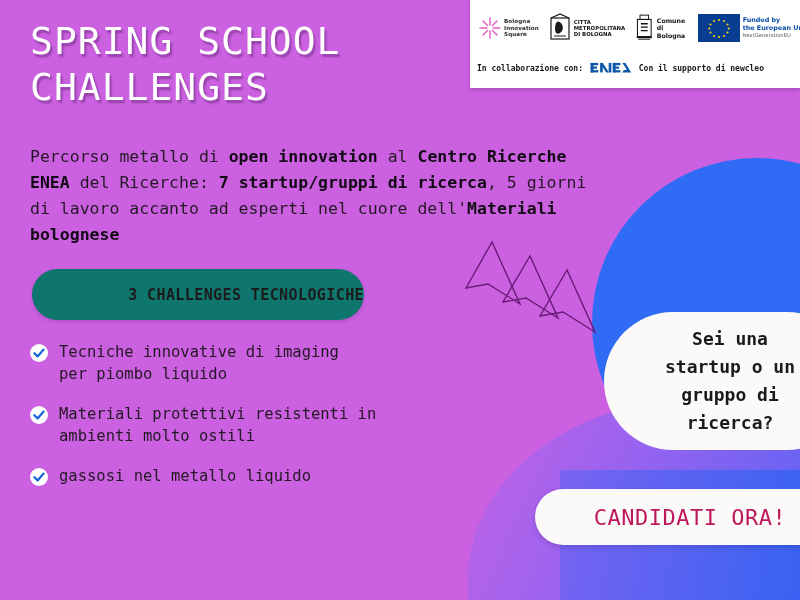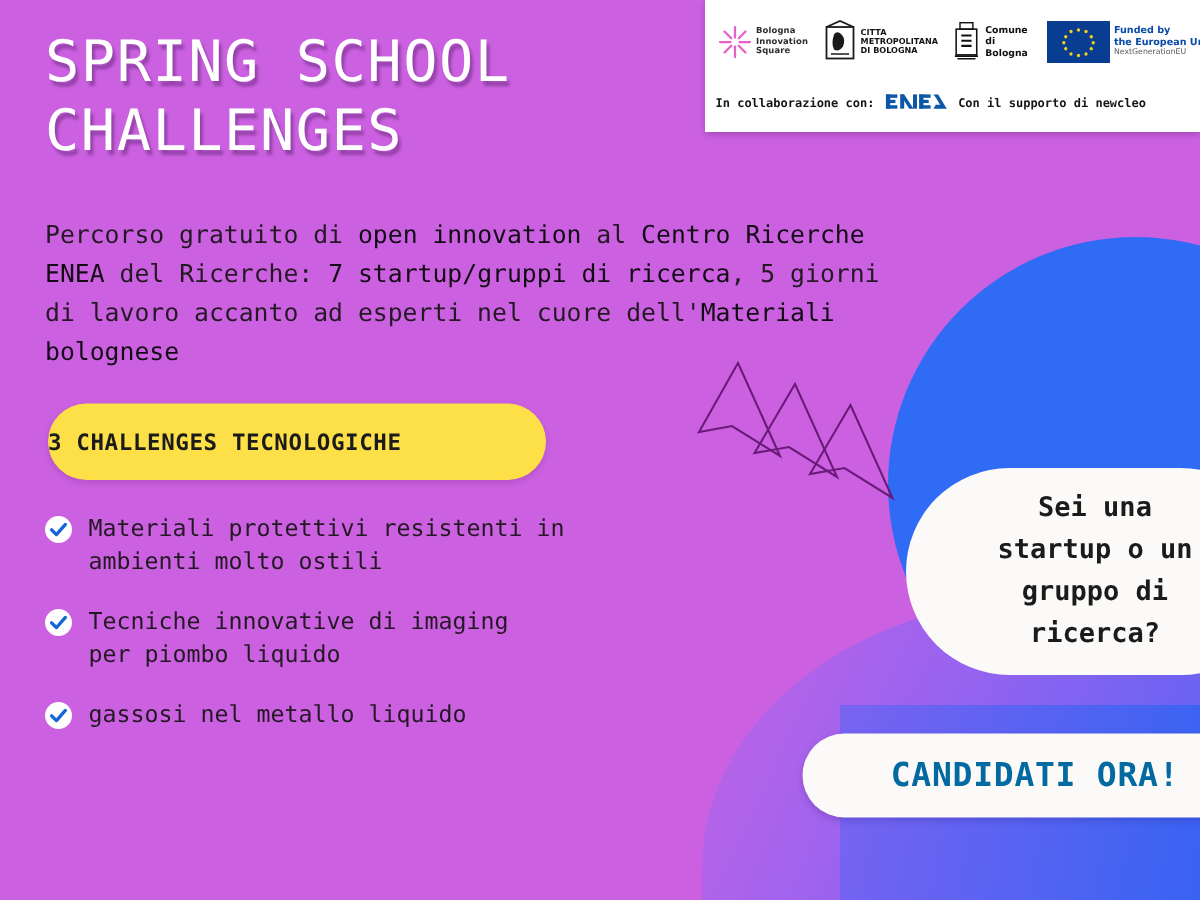--- a/index.html
+++ b/index.html
@@ -159,34 +159,34 @@
   }
   .lede {
     position: absolute;
     left: 30px;
     top: 127px;
     width: 565px;
     font-size: 16.5px;
     line-height: 26px;
     color: #241824;
   }
-  .lede b { font-weight: normal; color: #120a14; }
+  .lede b { font-weight: bold; color: #120a14; }
 
   
   .pill {
     position: absolute;
     left: 32px;
     top: 269px;
     width: 332px;
     height: 51px;
     border-radius: 26px;
-    background: #fde047;
+    background: #0f766e;
     display: flex;
     align-items: center;
-    justify-content: flex-start;
+    justify-content: flex-end;
     box-shadow: 0 2px 4px rgba(80, 20, 100, 0.20);
   }
   .pill-label {
     font-size: 15px;
     font-weight: bold;
     color: #1b1b1b;
     letter-spacing: 0.4px;
   }
 
   
@@ -243,22 +243,22 @@
     height: 56px;
     border-radius: 28px;
     background: #fbfaf9;
     display: flex;
     align-items: center;
     justify-content: center;
     box-shadow: 0 2px 5px rgba(40, 20, 110, 0.22);
   }
   .cta-label {
     font-size: 22px;
-    font-weight: bold;
-    color: #0369a1;
+    font-weight: normal;
+    color: #be185d;
     letter-spacing: 0.5px;
     text-align: center;
   }
 </style>
 </head>
 <body>
 
 <div id="poster">
 
   <div class="blob-blue-circle"></div>
@@ -374,56 +374,56 @@
       <span class="support-label">Con il supporto di newcleo</span>
     </div>
 
   </div>
 
   <div class="title">
     <div>SPRING SCHOOL</div>
     <div>CHALLENGES</div>
   </div>
 
-  <p class="lede"><span>Percorso gratuito di </span><b>open innovation</b><span> al </span><b>Centro Ricerche ENEA</b><span> del Ricerche: </span><b>7 startup/gruppi di ricerca</b><span>, 5 giorni di lavoro accanto ad esperti nel cuore dell'</span><b>Materiali bolognese</b></p>
+  <p class="lede"><span>Percorso metallo di </span><b>open innovation</b><span> al </span><b>Centro Ricerche ENEA</b><span> del Ricerche: </span><b>7 startup/gruppi di ricerca</b><span>, 5 giorni di lavoro accanto ad esperti nel cuore dell'</span><b>Materiali bolognese</b></p>
 
   <div class="pill">
     <span class="pill-label">3 CHALLENGES TECNOLOGICHE</span>
   </div>
 
   <div class="checklist">
+
+    <div class="check-item">
+      <svg class="check-icon" viewBox="0 0 18 18">
+        <circle cx="9" cy="9" r="9" fill="#ffffff"></circle>
+        <path d="M4.4 9.2 L7.6 12.4 L13.6 5.6" fill="none" stroke="#1565d8" stroke-width="2.2" stroke-linecap="round" stroke-linejoin="round"></path>
+      </svg>
+      <div class="check-text">
+        <div>Tecniche innovative di imaging</div>
+        <div>per piombo liquido</div>
+      </div>
+    </div>
 
     <div class="check-item">
       <svg class="check-icon" viewBox="0 0 18 18">
         <circle cx="9" cy="9" r="9" fill="#ffffff"></circle>
         <path d="M4.4 9.2 L7.6 12.4 L13.6 5.6" fill="none" stroke="#1565d8" stroke-width="2.2" stroke-linecap="round" stroke-linejoin="round"></path>
       </svg>
       <div class="check-text">
         <div>Materiali protettivi resistenti in</div>
         <div>ambienti molto ostili</div>
       </div>
     </div>
 
     <div class="check-item">
       <svg class="check-icon" viewBox="0 0 18 18">
         <circle cx="9" cy="9" r="9" fill="#ffffff"></circle>
         <path d="M4.4 9.2 L7.6 12.4 L13.6 5.6" fill="none" stroke="#1565d8" stroke-width="2.2" stroke-linecap="round" stroke-linejoin="round"></path>
       </svg>
       <div class="check-text">
-        <div>Tecniche innovative di imaging</div>
-        <div>per piombo liquido</div>
-      </div>
-    </div>
-
-    <div class="check-item">
-      <svg class="check-icon" viewBox="0 0 18 18">
-        <circle cx="9" cy="9" r="9" fill="#ffffff"></circle>
-        <path d="M4.4 9.2 L7.6 12.4 L13.6 5.6" fill="none" stroke="#1565d8" stroke-width="2.2" stroke-linecap="round" stroke-linejoin="round"></path>
-      </svg>
-      <div class="check-text">
         <div>gassosi nel metallo liquido</div>
       </div>
     </div>
 
   </div>
 
   <div class="callout">
     <div class="callout-text">
       <div>Sei una</div>
       <div>startup o un</div>

